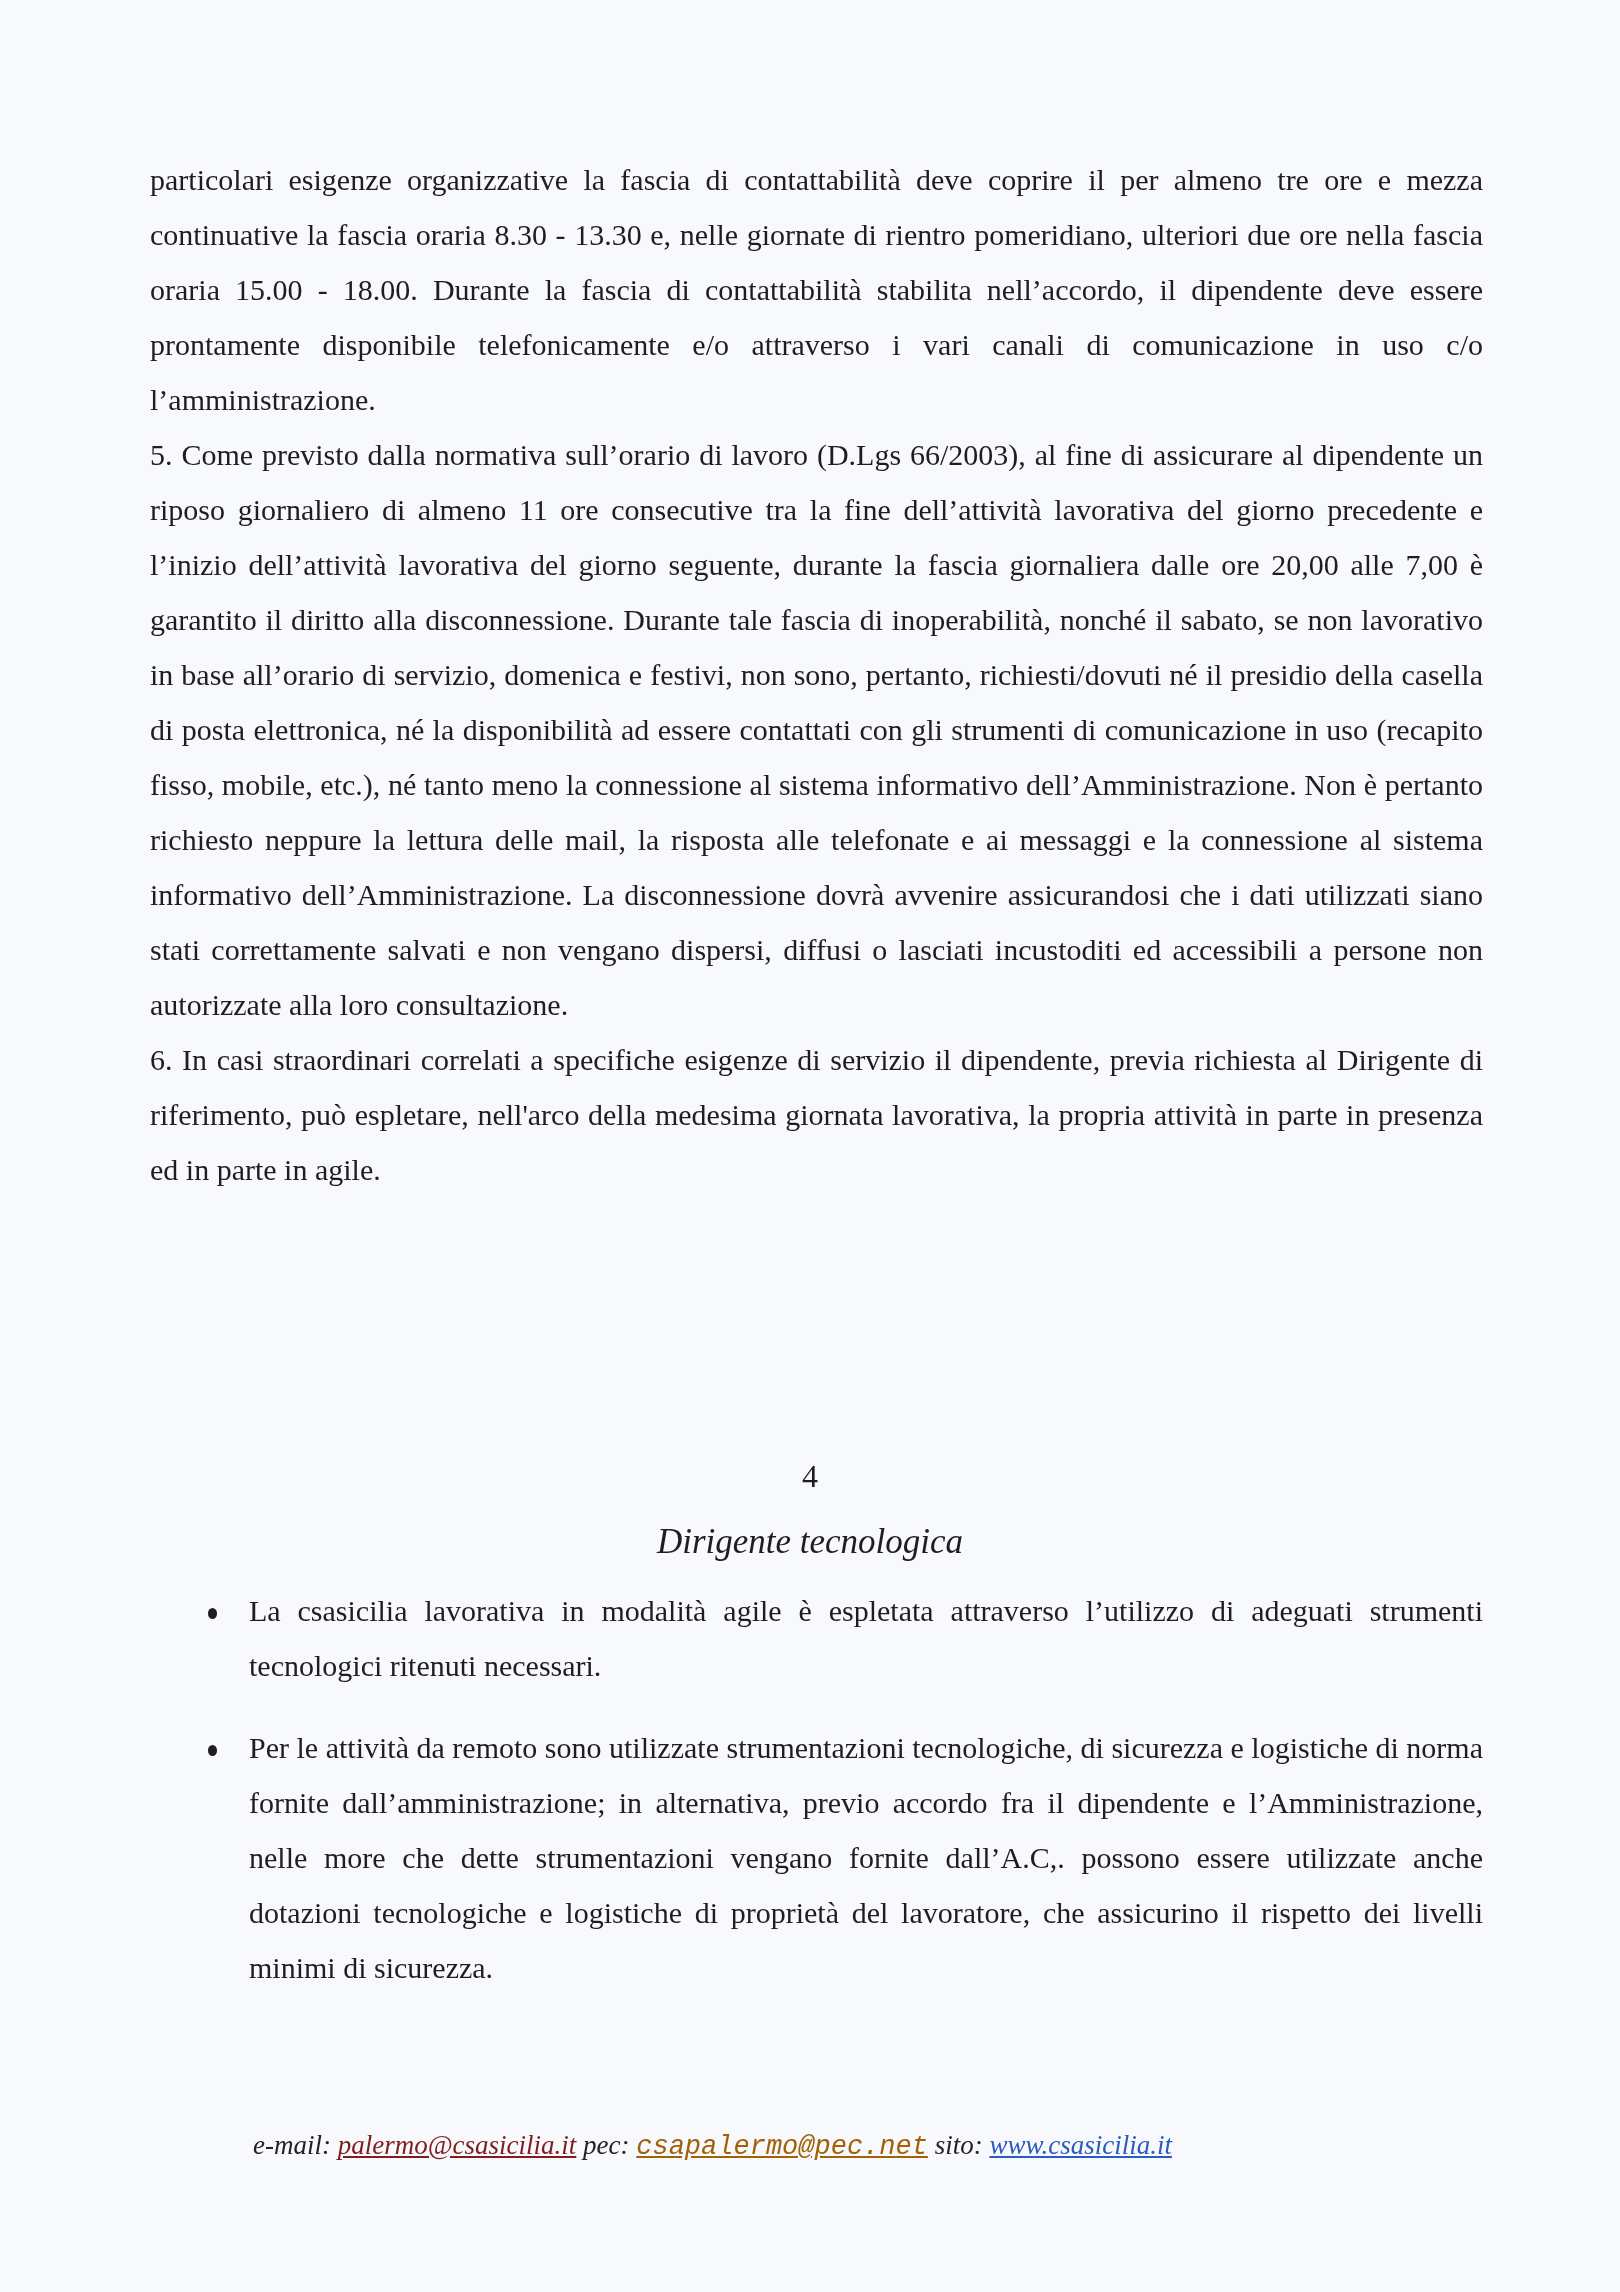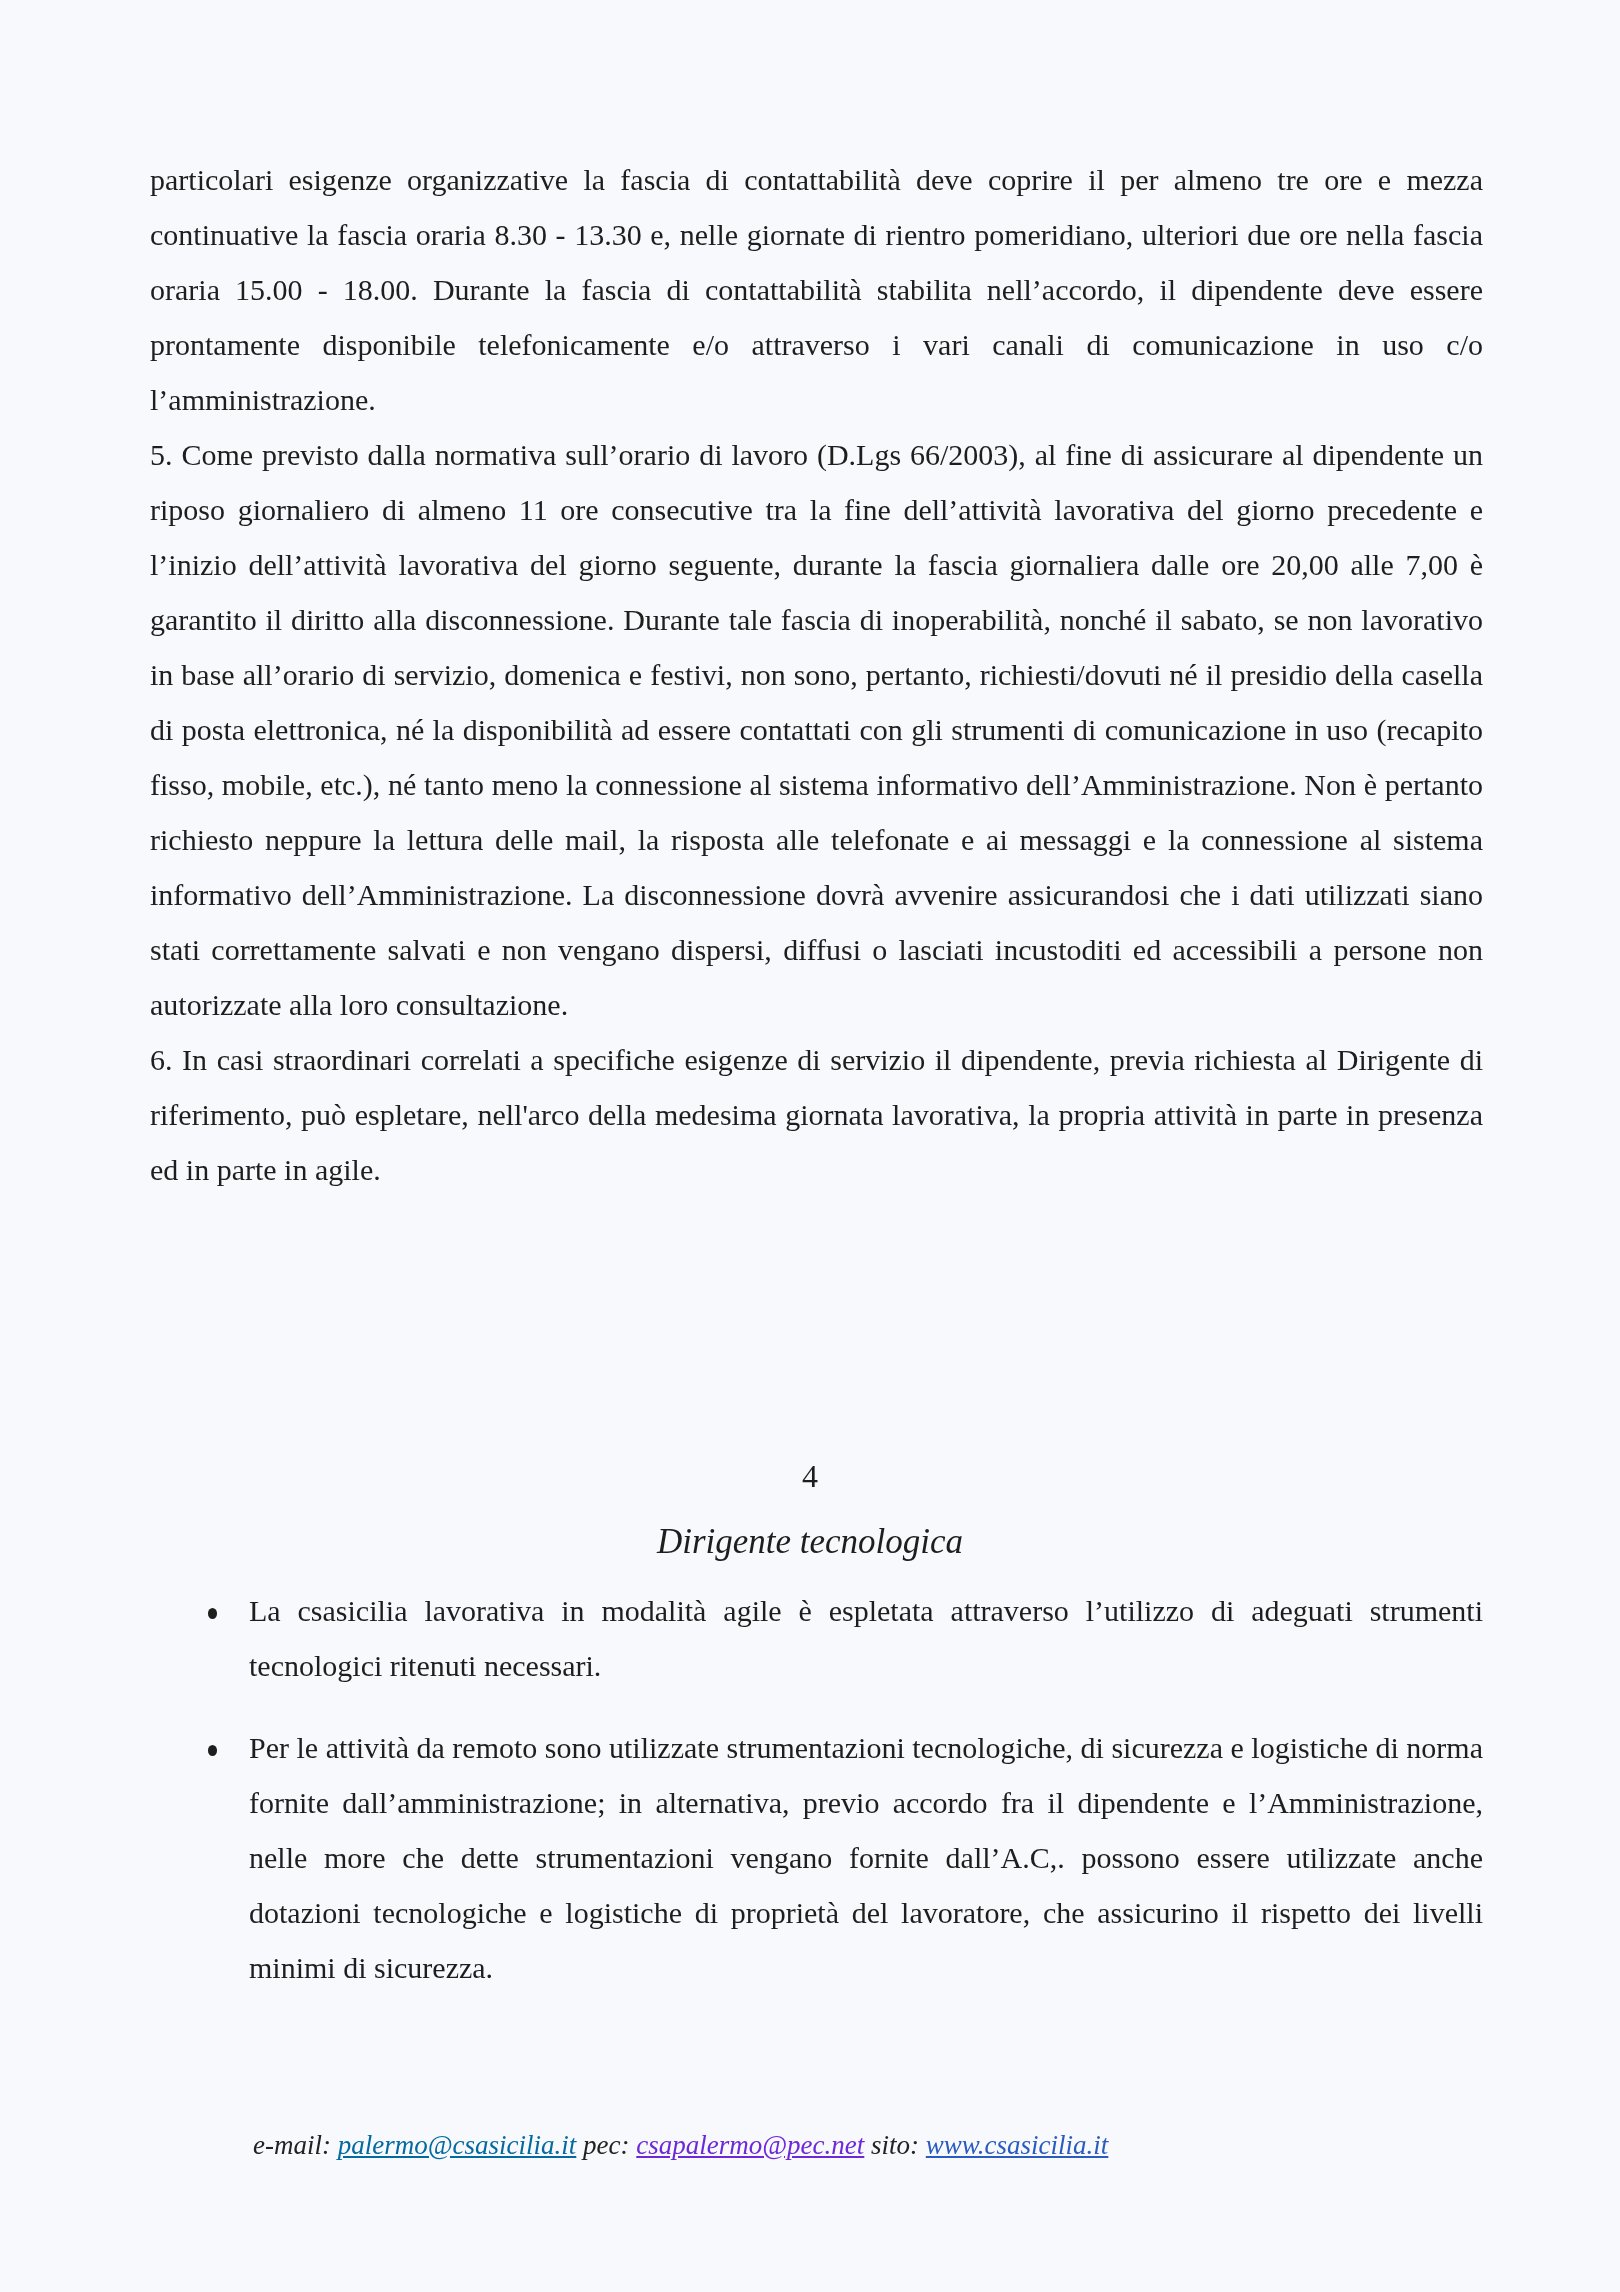--- a/index.html
+++ b/index.html
@@ -64,18 +64,18 @@
       <span>La csasicilia lavorativa in modalità agile è espletata attraverso l’utilizzo di adeguati strumenti  tecnologici ritenuti necessari.</span>
     </li>
     <li class="bullet-item">
       <span class="bullet-dot"></span>
       <span>Per le attività da remoto sono utilizzate strumentazioni tecnologiche, di sicurezza e logistiche di norma fornite dall’amministrazione; in alternativa, previo accordo fra il dipendente e l’Amministrazione, nelle more che dette strumentazioni  vengano fornite dall’A.C,. possono essere utilizzate anche dotazioni tecnologiche e logistiche di proprietà del lavoratore, che assicurino il rispetto dei livelli minimi di sicurezza.</span>
     </li>
   </ul>
 
   <div class="footer">
     <div class="footer-line">
-      <span>e-mail: </span><a style="color: #0369a1;">palermo@csasicilia.it</a><span> pec: </span><a style="color: #6d28d9;">csapalermo@pec.net</a><span> sito: </span><a style="color: rgb(42, 91, 191); text-align: center;">www.csasicilia.it</a>
+      <span>e-mail: </span><a style="color: #7f1d1d;">palermo@csasicilia.it</a><span> pec: </span><a style="color: #a16207; font-family: Liberation Mono, monospace;">csapalermo@pec.net</a><span> sito: </span><a style="color: rgb(42, 91, 191); text-align: center;">www.csasicilia.it</a>
     </div>
   </div>
 
 </div>
 
 
 </body></html>

